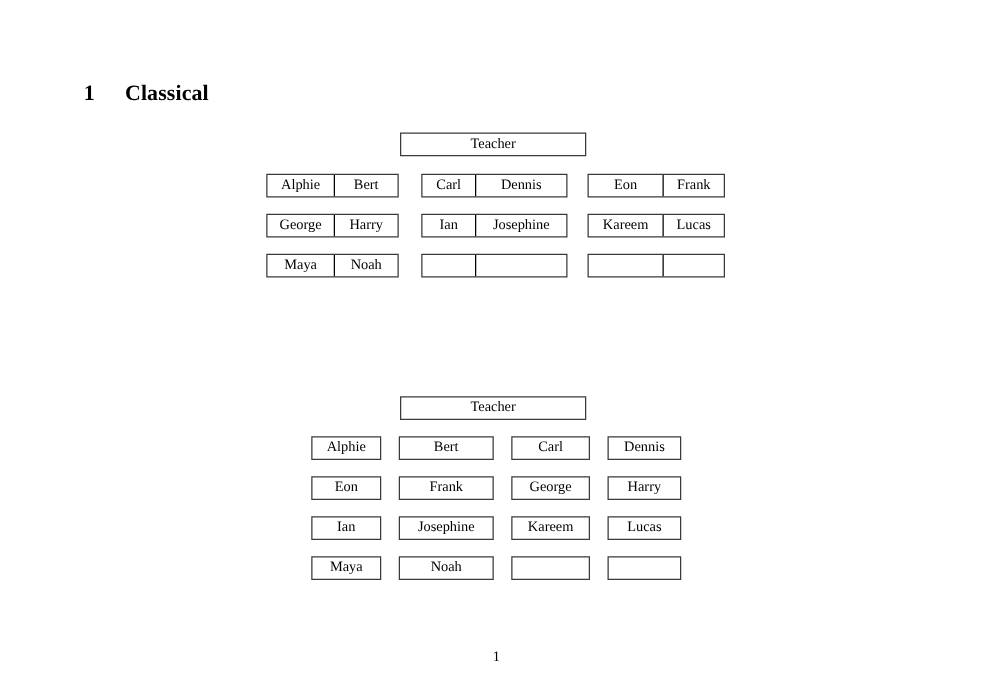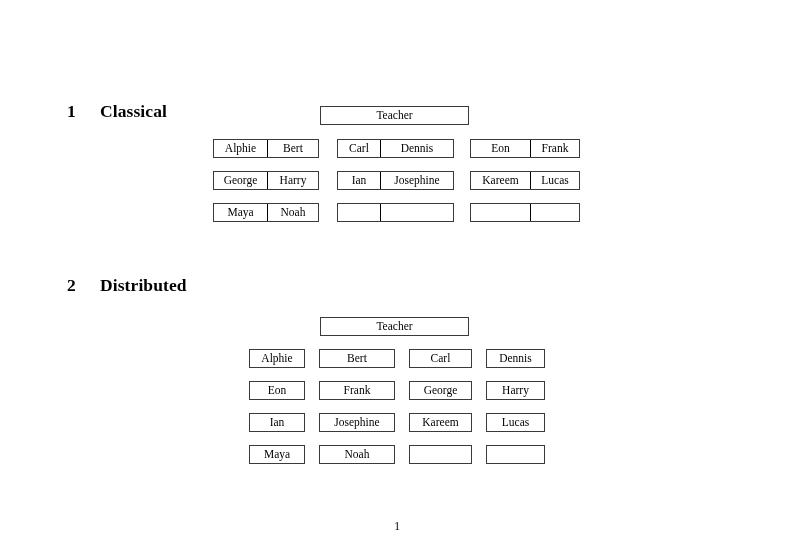--- a/index.html
+++ b/index.html
@@ -26,21 +26,21 @@
     position: absolute;
     font-weight: bold;
     font-size: 17.5px;
     letter-spacing: 0.1px;
     white-space: nowrap;
   }
   .section-heading .sec-num {
     display: inline-block;
     width: 33px;
   }
-  #heading-classical   { left: 67px;  top: 64px; margin-top: 37px; }
+  #heading-classical   { left: 67px;  top: 64px; }
   #heading-distributed { left: 67px;  top: 275px; }
 
   
   .box {
     position: absolute;
     box-sizing: border-box;
     border: 1px solid #3a3a3a;
     background: #ffffff;
     height: 19px;
     line-height: 17px;
@@ -157,23 +157,20 @@
   </div>
   <div class="pair-row grp-c" style="top:171px;">
     <div class="cell">Kareem</div>
     <div class="cell">Lucas</div>
   </div>
   <div class="pair-row grp-c" style="top:203px;">
     <div class="cell"></div>
     <div class="cell"></div>
   </div>
 
-  <div class="section-heading" id="heading-distributed">
-    <span class="sec-num">2</span><span>Distributed</span>
-  </div>
 
   <div class="teacher-box" style="top:317px;">Teacher</div>
 
   <div class="box col-1" style="top:349px;">Alphie</div>
   <div class="box col-2" style="top:349px;">Bert</div>
   <div class="box col-3" style="top:349px;">Carl</div>
   <div class="box col-4" style="top:349px;">Dennis</div>
 
   <div class="box col-1" style="top:381px;">Eon</div>
   <div class="box col-2" style="top:381px;">Frank</div>

